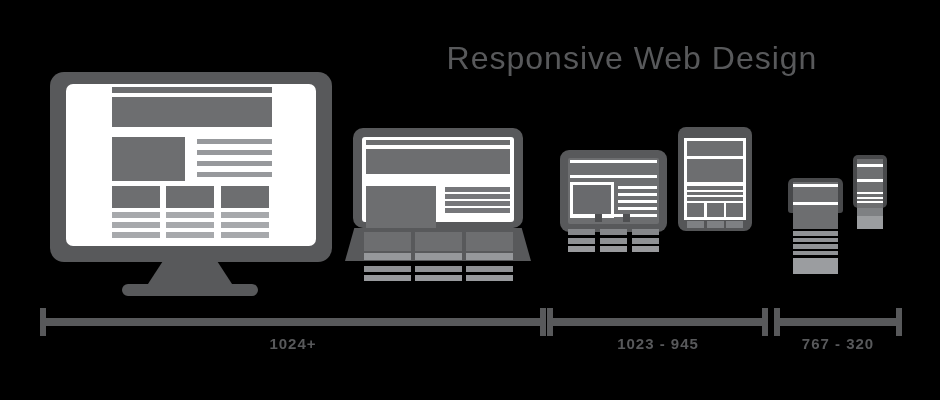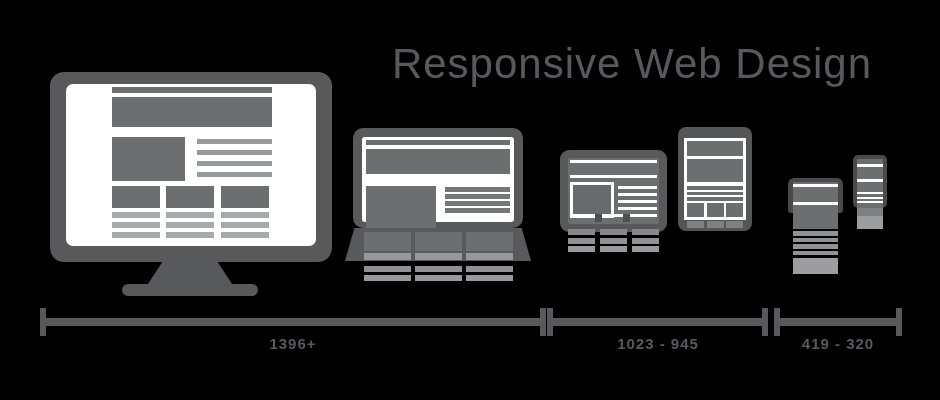--- a/index.html
+++ b/index.html
@@ -1,19 +1,19 @@
 <!DOCTYPE html>
 <html><head>
 <meta charset="utf-8">
 <style>
   html,body{margin:0;padding:0;background:#000;}
   #stage{position:relative;width:940px;height:400px;background:#000;overflow:hidden;
          font-family:"Liberation Sans",sans-serif;}
   .abs{position:absolute;}
-  .title{font-size:42px;color:#58595b;letter-spacing:1px;text-align:center;white-space:nowrap;}
+  .title{font-size:32px;color:#58595b;letter-spacing:1px;text-align:center;white-space:nowrap;}
   .rlabel{font-size:15px;font-weight:bold;color:#58595b;letter-spacing:1px;text-align:center;}
   .dark{background:#58595b;}
   .blk{background:#6d6e70;}
   .mid{background:#97999c;}
   .lite{background:#a7a9ac;}
   .white{background:#ffffff;}
 </style>
 </head>
 <body>
 
@@ -138,26 +138,26 @@
     <div class="abs white" style="left:857px;top:201px;width:26px;height:2px;"></div>
     <div class="abs" style="left:857px;top:208px;width:26px;height:8px;background:#7e8083;"></div>
     <div class="abs" style="left:857px;top:216px;width:26px;height:13px;background:#9b9da0;"></div>
   </div>
 
   <div>
 
     <div class="abs dark" style="left:40px;top:308px;width:6px;height:28px;"></div>
     <div class="abs dark" style="left:46px;top:318px;width:494px;height:8px;"></div>
     <div class="abs dark" style="left:540px;top:308px;width:6px;height:28px;"></div>
-    <div class="abs rlabel" style="left:193px;top:335px;width:200px;">1396+</div>
+    <div class="abs rlabel" style="left:193px;top:335px;width:200px;">1024+</div>
 
     <div class="abs dark" style="left:547px;top:308px;width:6px;height:28px;"></div>
     <div class="abs dark" style="left:553px;top:318px;width:209px;height:8px;"></div>
     <div class="abs dark" style="left:762px;top:308px;width:6px;height:28px;"></div>
     <div class="abs rlabel" style="left:558px;top:335px;width:200px;">1023 - 945</div>
 
     <div class="abs dark" style="left:774px;top:308px;width:6px;height:28px;"></div>
     <div class="abs dark" style="left:780px;top:318px;width:116px;height:8px;"></div>
     <div class="abs dark" style="left:896px;top:308px;width:6px;height:28px;"></div>
-    <div class="abs rlabel" style="left:738px;top:335px;width:200px;">419 - 320</div>
+    <div class="abs rlabel" style="left:738px;top:335px;width:200px;">767 - 320</div>
   </div>
 
 </div>
 
 </body></html>

